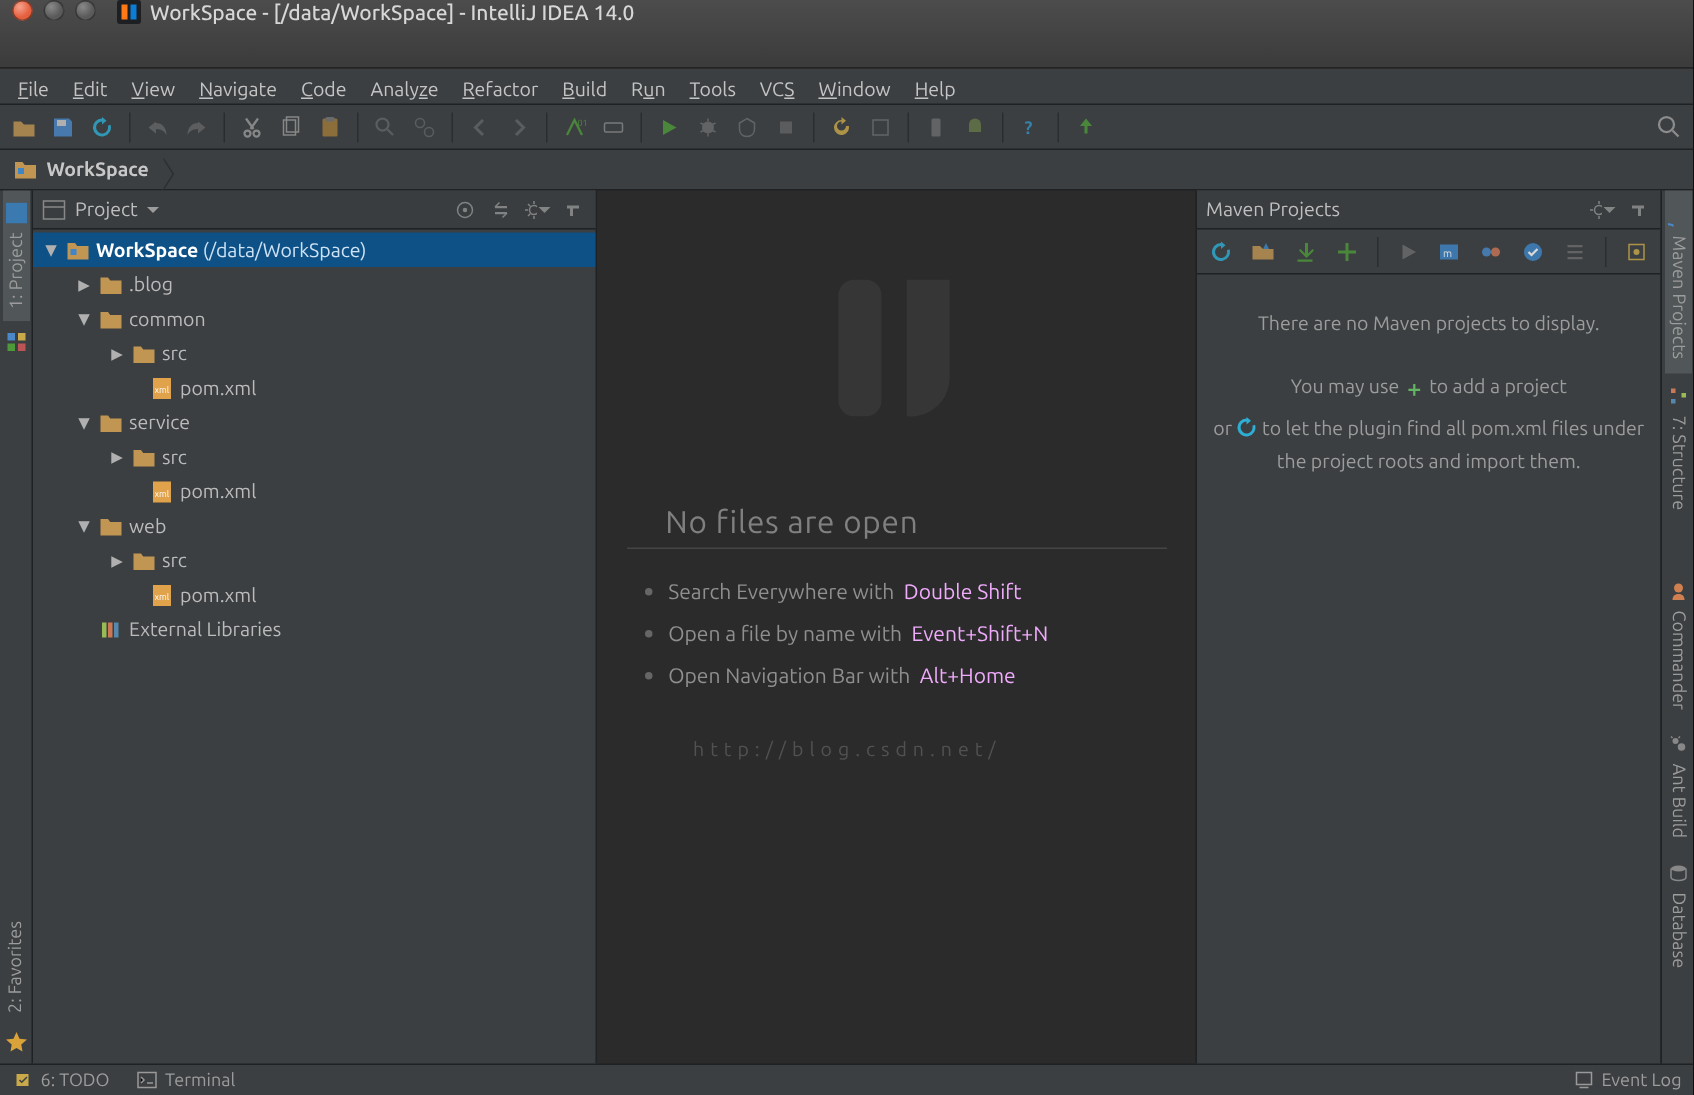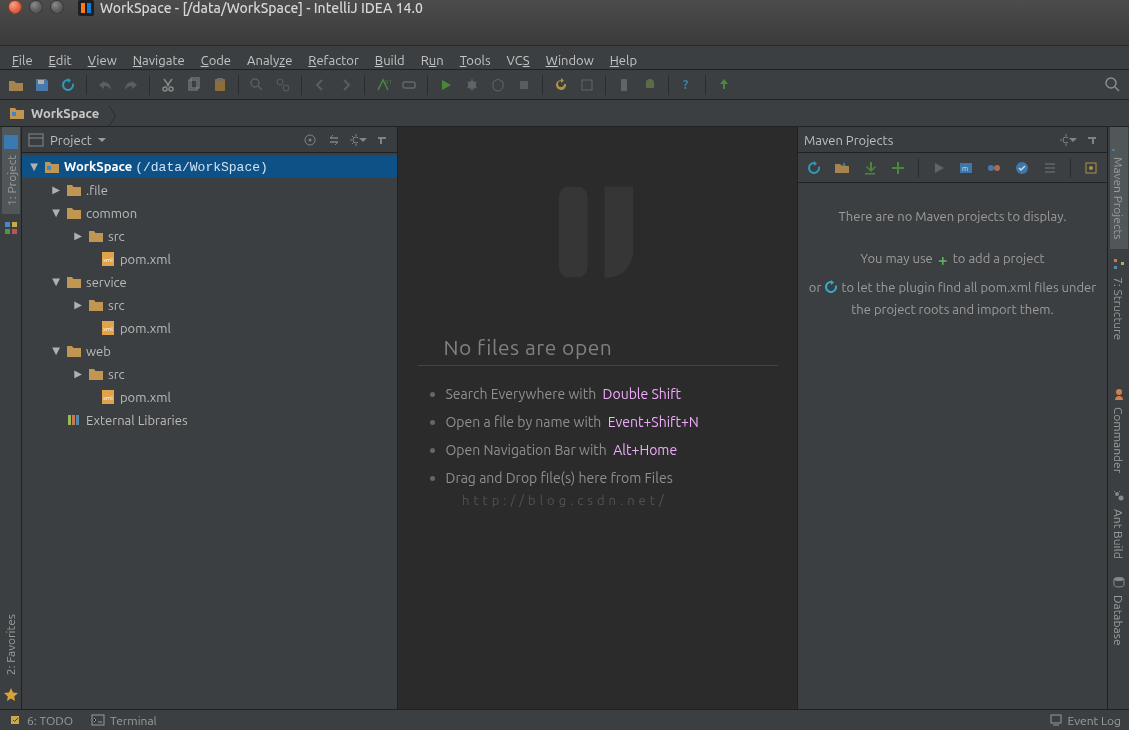--- a/index.html
+++ b/index.html
@@ -62,21 +62,21 @@
   .panel-header{height:26px;background:var(--header);display:flex;align-items:center;padding:0 6px;gap:6px;border-bottom:1px solid var(--border);}
   .panel-title{flex:1;display:flex;align-items:center;gap:6px;color:#bfbfbf;}
   .dropdown-arrow{width:0;height:0;border-left:4px solid transparent;border-right:4px solid transparent;border-top:4px solid #9c9c9c;}
   .hbtn{width:18px;height:18px;opacity:0.75;display:flex;align-items:center;justify-content:center;}
   .tree{flex:1;overflow:auto;padding-top:2px;}
   .node{display:flex;align-items:center;height:23px;gap:4px;}
   .node .exp{width:12px;color:#b0b0b0;font-size:10px;text-align:center;}
   .node .ic{width:16px;height:16px;display:flex;align-items:center;justify-content:center;}
   .node .lbl{white-space:nowrap;}
   .node.selected{background:var(--sel);color:#fff;}
-  .node .path{color:#8a8a8a;font-family:Liberation Mono, monospace;}
+  .node .path{color:#8a8a8a;}
   .node.selected .path{color:#cfe3f5;}
 
   
   .editor{flex:1;background:var(--bg2);position:relative;display:flex;flex-direction:column;align-items:center;}
   .watermark{margin-top:40px;opacity:0.05;}
   .no-files{margin-top:30px;width:360px;}
   .nf-title{color:#808080;font-size:21px;padding:8px 0 6px 26px;border-bottom:1px solid #454545;letter-spacing:0.5px;}
   .tips{padding:14px 0 0 12px;}
   .tip{color:#8f8f8f;padding:6px 0 6px 16px;position:relative;font-size:14px;}
   .tip::before{content:"";position:absolute;left:0;top:12px;width:5px;height:5px;border-radius:50%;background:#666;}
@@ -368,21 +368,21 @@
           </span>
         <span class="lbl"><b>WorkSpace</b> <span class="path">(/data/WorkSpace)</span></span>
       </div>
       <div class="node" style="padding-left:28px">
         <span class="exp">▶</span>
         <span class="ic">
             <svg width="16" height="16">
               <path class="folder-icon" d="M1 3h5l1.5 2H15v9H1z"></path>
             </svg>
           </span>
-        <span class="lbl">.file</span>
+        <span class="lbl">.blog</span>
       </div>
       <div class="node" style="padding-left:28px">
         <span class="exp">▼</span>
         <span class="ic">
             <svg width="16" height="16">
               <path class="folder-icon" d="M1 3h5l1.5 2H15v9H1z"></path>
             </svg>
           </span>
         <span class="lbl">common</span>
       </div>
@@ -480,21 +480,20 @@
       <rect x="20" y="15" width="22" height="70" rx="8" fill="#fff"></rect>
       <path d="M55 15h22v50a20 20 0 0 1-22 20z" fill="#fff"></path>
     </svg>
     <div class="no-files">
       <div class="nf-title">No files are open</div>
       <div class="wm-url">http://blog.csdn.net/</div>
       <div class="tips">
         <div class="tip"><span>Search Everywhere with</span>&nbsp; <span class="shortcut">Double Shift</span></div>
         <div class="tip"><span>Open a file by name with</span>&nbsp; <span class="shortcut">Event+Shift+N</span></div>
         <div class="tip"><span>Open Navigation Bar with</span>&nbsp; <span class="shortcut">Alt+Home</span></div>
-        <div class="tip"><span>Drag and Drop file(s) here from Files</span></div>
       </div>
     </div>
   </div>
 
   <div class="maven">
     <div class="panel-header">
       <span style="flex:1;color:#bfbfbf">Maven Projects</span>
       <div class="hbtn">
           <svg width="14" height="14">
             <circle cx="7" cy="7" r="3" fill="none" stroke="#999"></circle>

